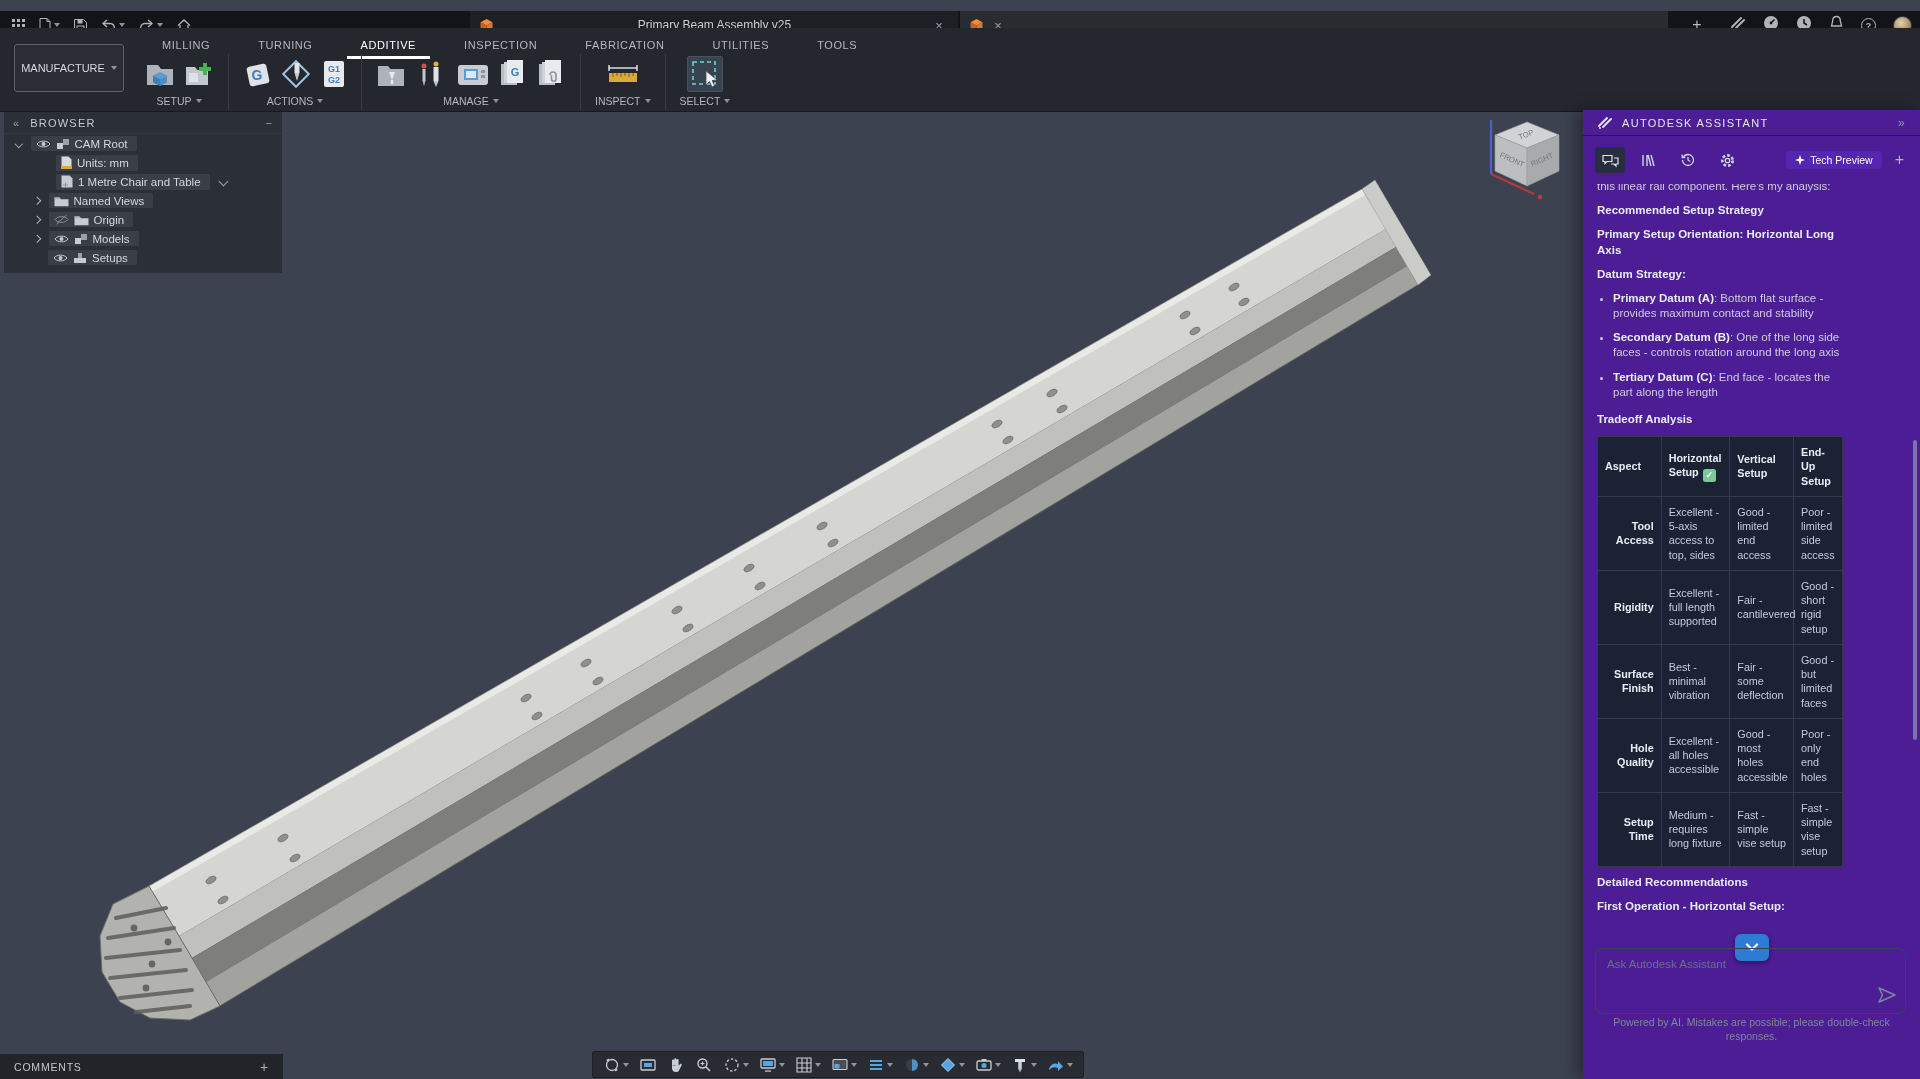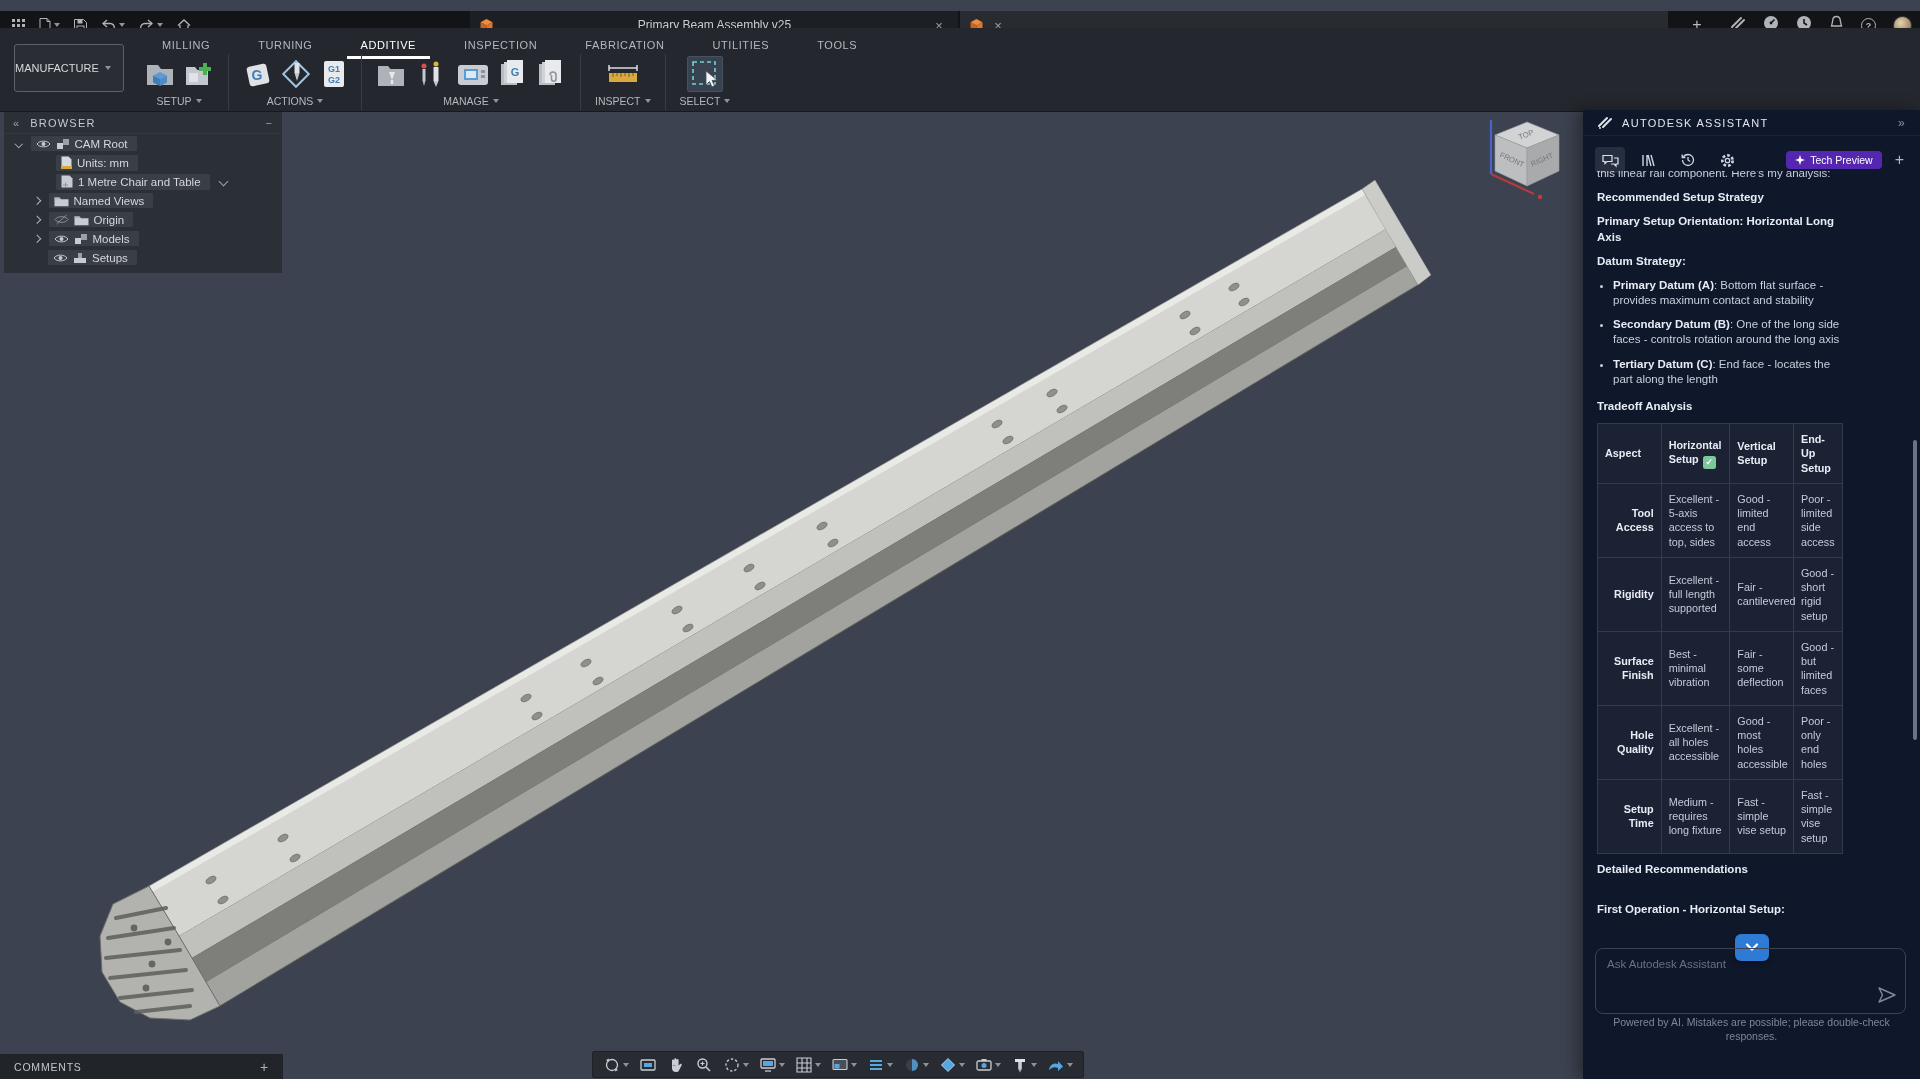--- a/index.html
+++ b/index.html
@@ -17,21 +17,21 @@
   .doc-tab .title{flex:1;text-align:center;font-size:12px;}
   .tab-x{color:#9ba0a7;font-size:13px;width:18px;text-align:center;cursor:pointer;}
   .newtab{position:absolute;left:1686px;top:3px;width:22px;height:22px;color:#b8bcc2;font-size:16px;display:flex;align-items:center;justify-content:center;cursor:pointer;}
   .tb-right{position:absolute;right:8px;top:0;height:28px;display:flex;align-items:center;gap:17px;}
   .circ{width:15px;height:15px;border:1.2px solid #b0b4ba;border-radius:50%;color:#b0b4ba;font-size:9.5px;display:flex;align-items:center;justify-content:center;font-weight:bold;}
   .avatar{width:19px;height:19px;border-radius:50%;background:radial-gradient(circle at 40% 35%,#e6d3ae,#9a815c 70%,#5e4f3a);border:1px solid #3a3e44;}
   .fcube{width:13px;height:13px;margin-right:6px;}
 
   
   .ribbon{position:absolute;left:0;top:28px;width:1920px;height:84px;background:#24272d;border-bottom:1px solid #17191c;}
-  .ws-btn{position:absolute;left:14px;top:16px;width:110px;height:48px;border:1px solid #5c6167;border-radius:3px;color:#d6d9dd;font-size:11px;display:flex;align-items:center;justify-content:flex-start;gap:6px;cursor:pointer;background:#2a2d33;}
+  .ws-btn{position:absolute;left:14px;top:16px;width:110px;height:48px;border:1px solid #5c6167;border-radius:3px;color:#d6d9dd;font-size:11px;display:flex;align-items:center;justify-content:center;gap:6px;cursor:pointer;background:#2a2d33;}
   .rtabs{position:absolute;left:138px;top:7px;display:flex;height:20px;}
   .rtab{padding:0 24px;font-size:11px;letter-spacing:.6px;color:#b4b8be;display:flex;align-items:center;position:relative;cursor:pointer;}
   .rtab.active{color:#fff;}
   .rtab.active::after{content:"";position:absolute;left:10px;right:10px;bottom:-4px;height:3px;background:#fff;}
   .rtools{position:absolute;left:130px;top:26px;display:flex;height:56px;}
   .rgroup{display:flex;flex-direction:column;align-items:center;padding:0 14px;border-right:1px solid #383c43;}
   .rgroup:last-child{border-right:none;}
   .ricons{display:flex;align-items:center;gap:8px;height:40px;}
   .rlabel{font-size:10.5px;color:#b4b8be;display:flex;align-items:center;gap:4px;margin-top:1px;cursor:pointer;}
   .ric{display:flex;align-items:center;justify-content:center;cursor:pointer;}
@@ -54,29 +54,29 @@
   
   .navbar{position:absolute;left:592px;top:1051px;height:27px;background:#282b31;border:1px solid #1e2126;border-radius:2px;display:flex;align-items:center;padding:0 7px;gap:4px;}
   .nitem{display:flex;align-items:center;gap:2px;padding:0 3px;color:#c9ced4;cursor:pointer;}
 
   
   .comments{position:absolute;left:0;top:1054px;width:283px;height:25px;background:#212429;display:flex;align-items:center;padding:0 14px;color:#c3c7cc;font-size:10.5px;letter-spacing:.8px;}
   .comments .sp{flex:1;}
   .comments .plus{font-size:14px;color:#aeb2b8;cursor:pointer;}
 
   
-  .assist{position:absolute;left:1583px;top:110px;width:337px;height:969px;background:#0f172a;box-shadow:-6px 0 14px rgba(0,0,0,.35);color:#c9cfdc;}
+  .assist{position:absolute;left:1583px;top:110px;width:337px;height:969px;background:#4c1d95;box-shadow:-6px 0 14px rgba(0,0,0,.35);color:#c9cfdc;}
   .as-head{position:absolute;left:0;top:0;right:0;height:26px;display:flex;align-items:center;gap:9px;padding:0 14px;color:#e2e6ee;font-size:11px;letter-spacing:1.3px;border-bottom:1px solid #1d2333;}
   .as-head .sp{flex:1;}
   .as-tools{position:absolute;left:0;top:28px;right:0;height:44px;display:flex;align-items:center;padding:0 12px;gap:9px;}
   .as-tbtn{width:30px;height:26px;border-radius:4px;display:flex;align-items:center;justify-content:center;cursor:pointer;color:#cdd4e2;}
   .as-tbtn.active{background:#272e40;}
   .badge{margin-left:auto;background:#5527b0;color:#fff;font-size:10.5px;border-radius:4px;padding:3px 9px;display:flex;align-items:center;gap:5px;cursor:pointer;}
   .as-plus{color:#aeb6c6;font-size:16px;padding:0 4px;cursor:pointer;}
-  .as-content{position:absolute;left:0;top:61px;width:280px;height:762px;overflow:hidden;padding:0 20px 0 14px;font-size:11.5px;line-height:1.32;}
+  .as-content{position:absolute;left:0;top:74px;width:280px;height:762px;overflow:hidden;padding:0 20px 0 14px;font-size:11.5px;line-height:1.32;}
   .as-content .b{font-weight:bold;color:#e8ecf4;}
   .as-content p{margin:0 0 9px 0;}
   .as-content h4{margin:0 0 9px 0;font-size:11.5px;color:#e8ecf4;}
   ul.dl{margin:2px 0 10px 0;padding-left:16px;}
   ul.dl li{margin-bottom:9px;}
   table.tr-table{border-collapse:collapse;table-layout:fixed;width:100%;margin:6px 0 8px 0;font-size:10.8px;}
   .tr-table th,.tr-table td{border:1px solid #303a50;background:#1b2233;padding:8px 7px;text-align:left;vertical-align:middle;color:#c4cbd9;font-weight:normal;}
   .tr-table th{font-weight:bold;color:#e8ecf4;}
   .tr-table td.asp{font-weight:bold;color:#e8ecf4;text-align:right;}
   .chk{display:inline-flex;width:13px;height:13px;background:#7dc79b;color:#fff;border-radius:2.5px;align-items:center;justify-content:center;font-size:9px;margin-left:4px;vertical-align:-2px;}
@@ -728,21 +728,21 @@
         </tr>
         <tr>
           <td class="asp">Setup Time</td>
           <td>Medium - requires long fixture</td>
           <td>Fast - simple vise setup</td>
           <td>Fast - simple vise setup</td>
         </tr>
       </tbody>
         </table>
 
-      <h4 style="margin-bottom:25px;">Detailed Recommendations</h4>
+      <h4 style="margin-bottom:9px;">Detailed Recommendations</h4>
       <h4>First Operation - Horizontal Setup:</h4>
     </div>
 
     <div class="as-scroll"></div>
 
     <div class="chevbtn">
       <svg width="14" height="9" viewBox="0 0 14 9">
           <path d="M2 1.5 7 6.5 12 1.5" fill="none" stroke="#fff" stroke-width="2.2" stroke-linecap="round"></path>
         </svg>
     </div>

